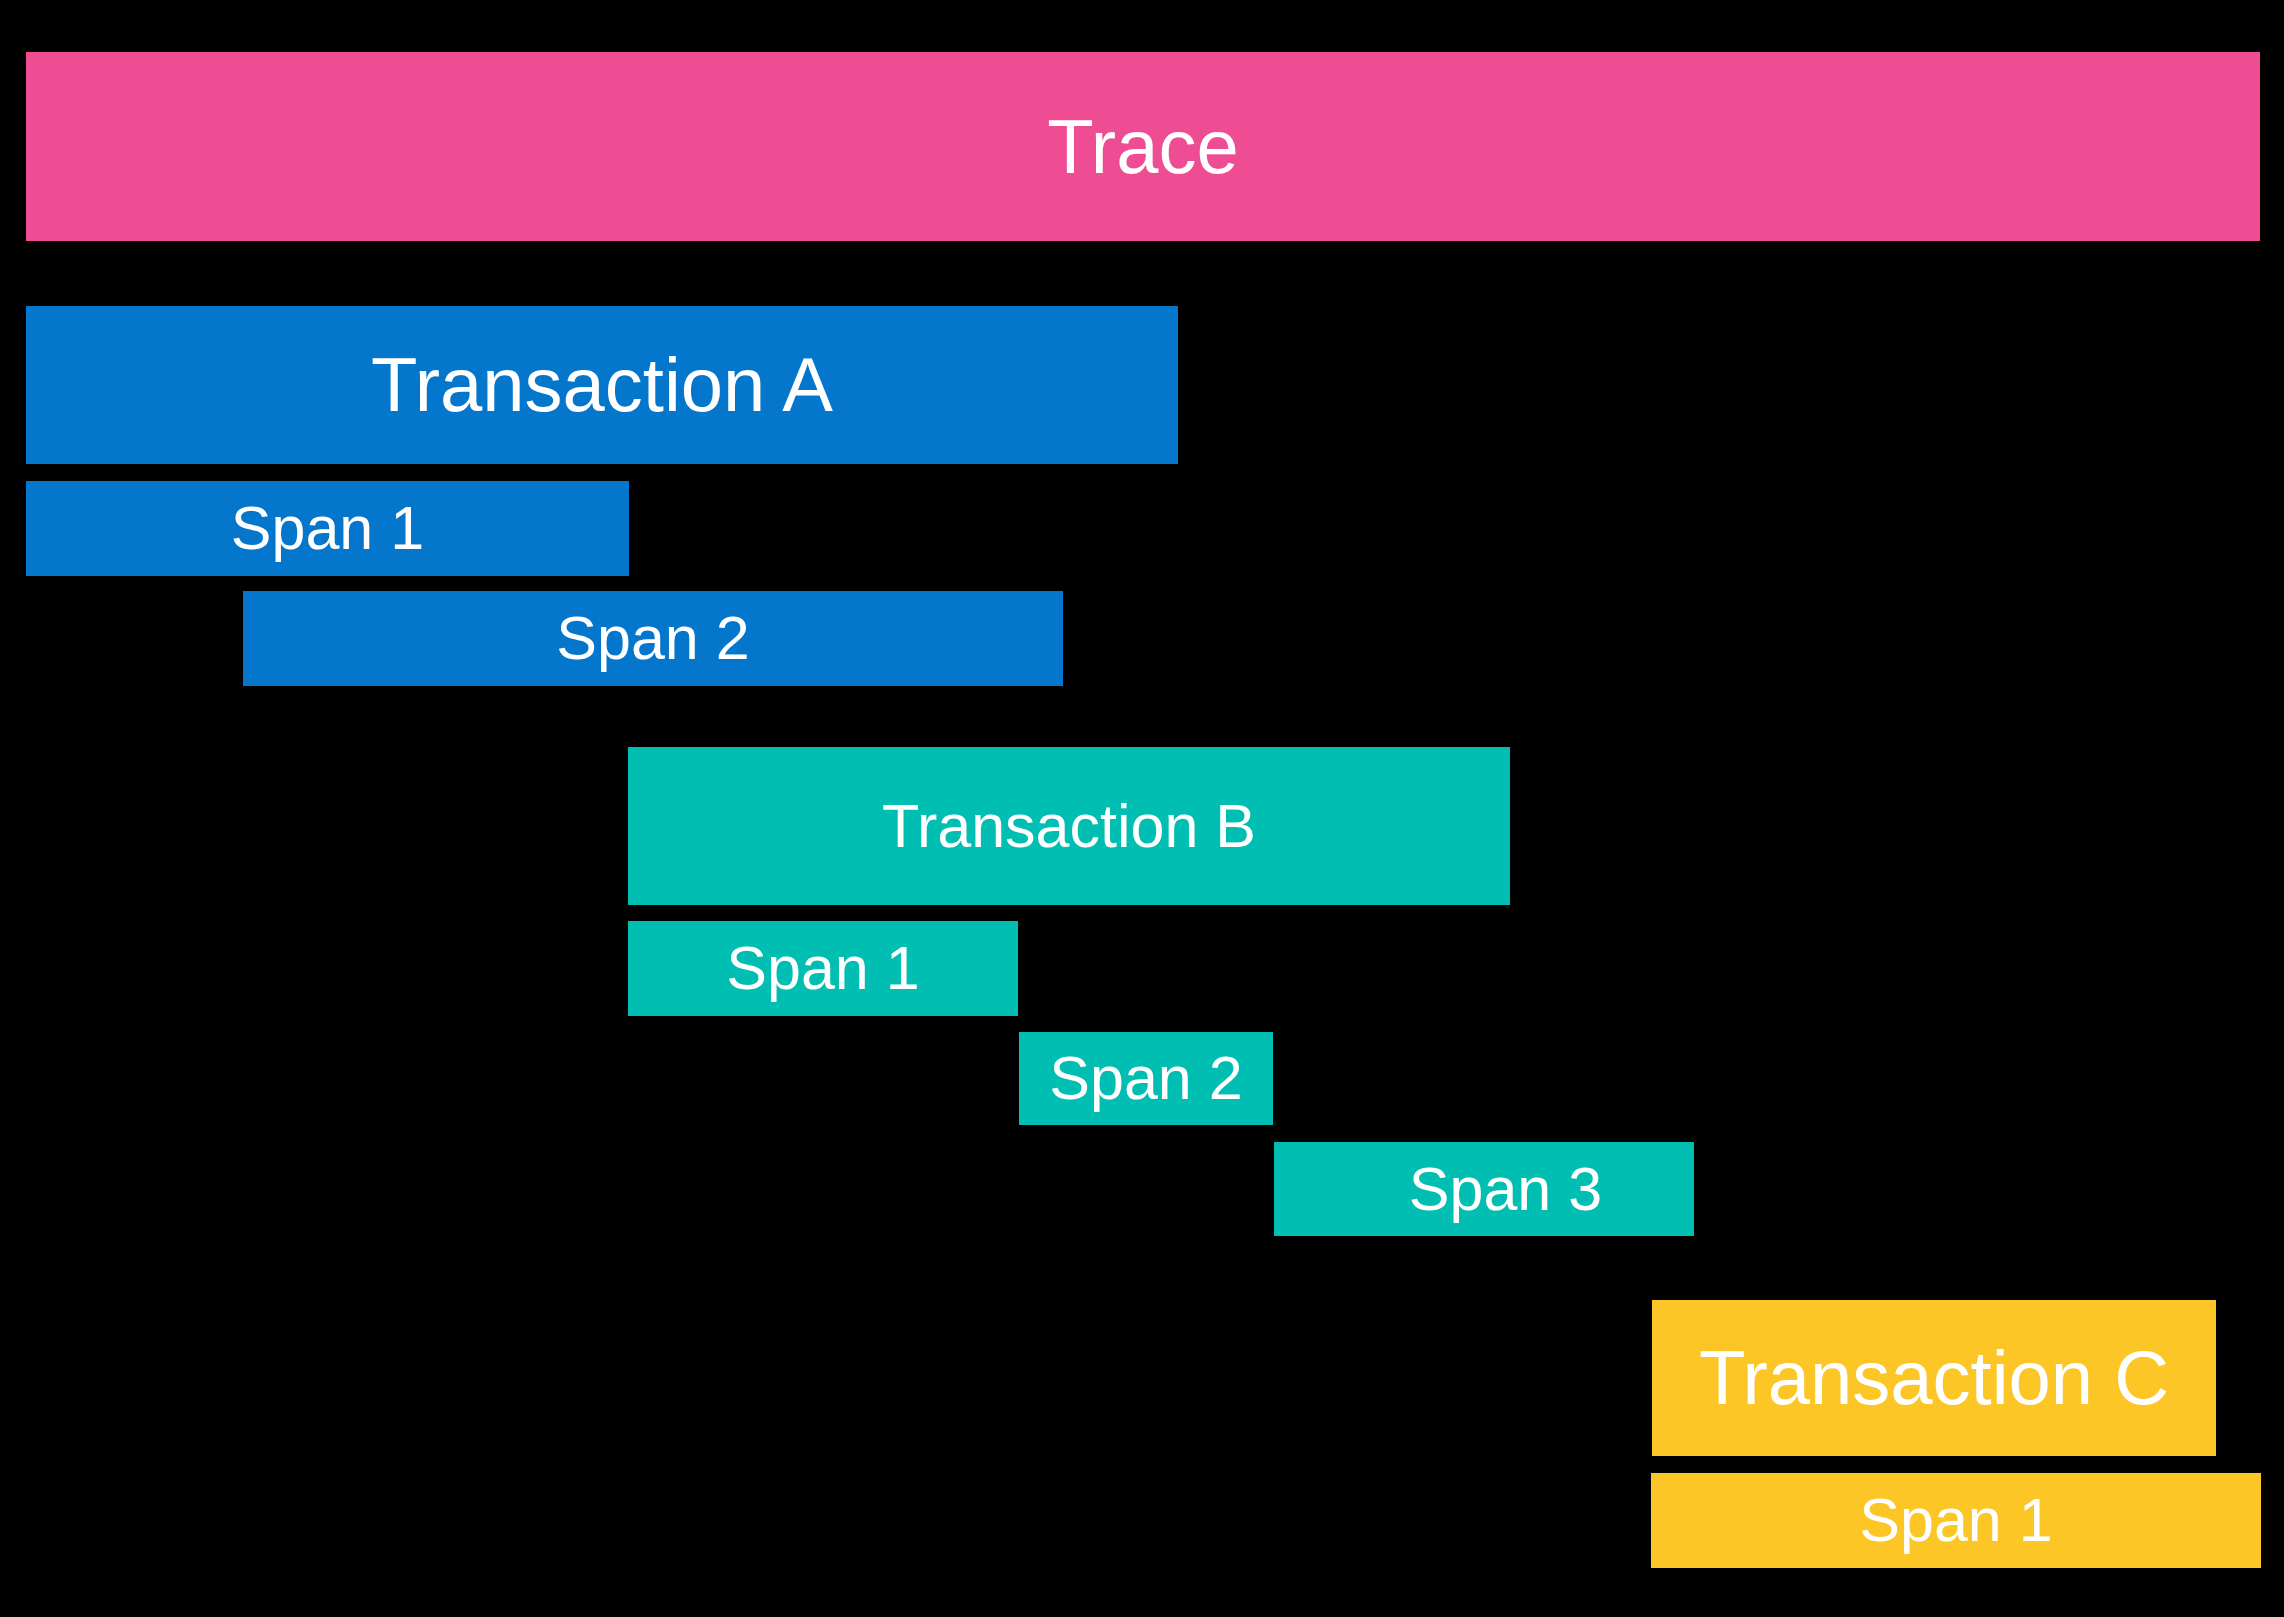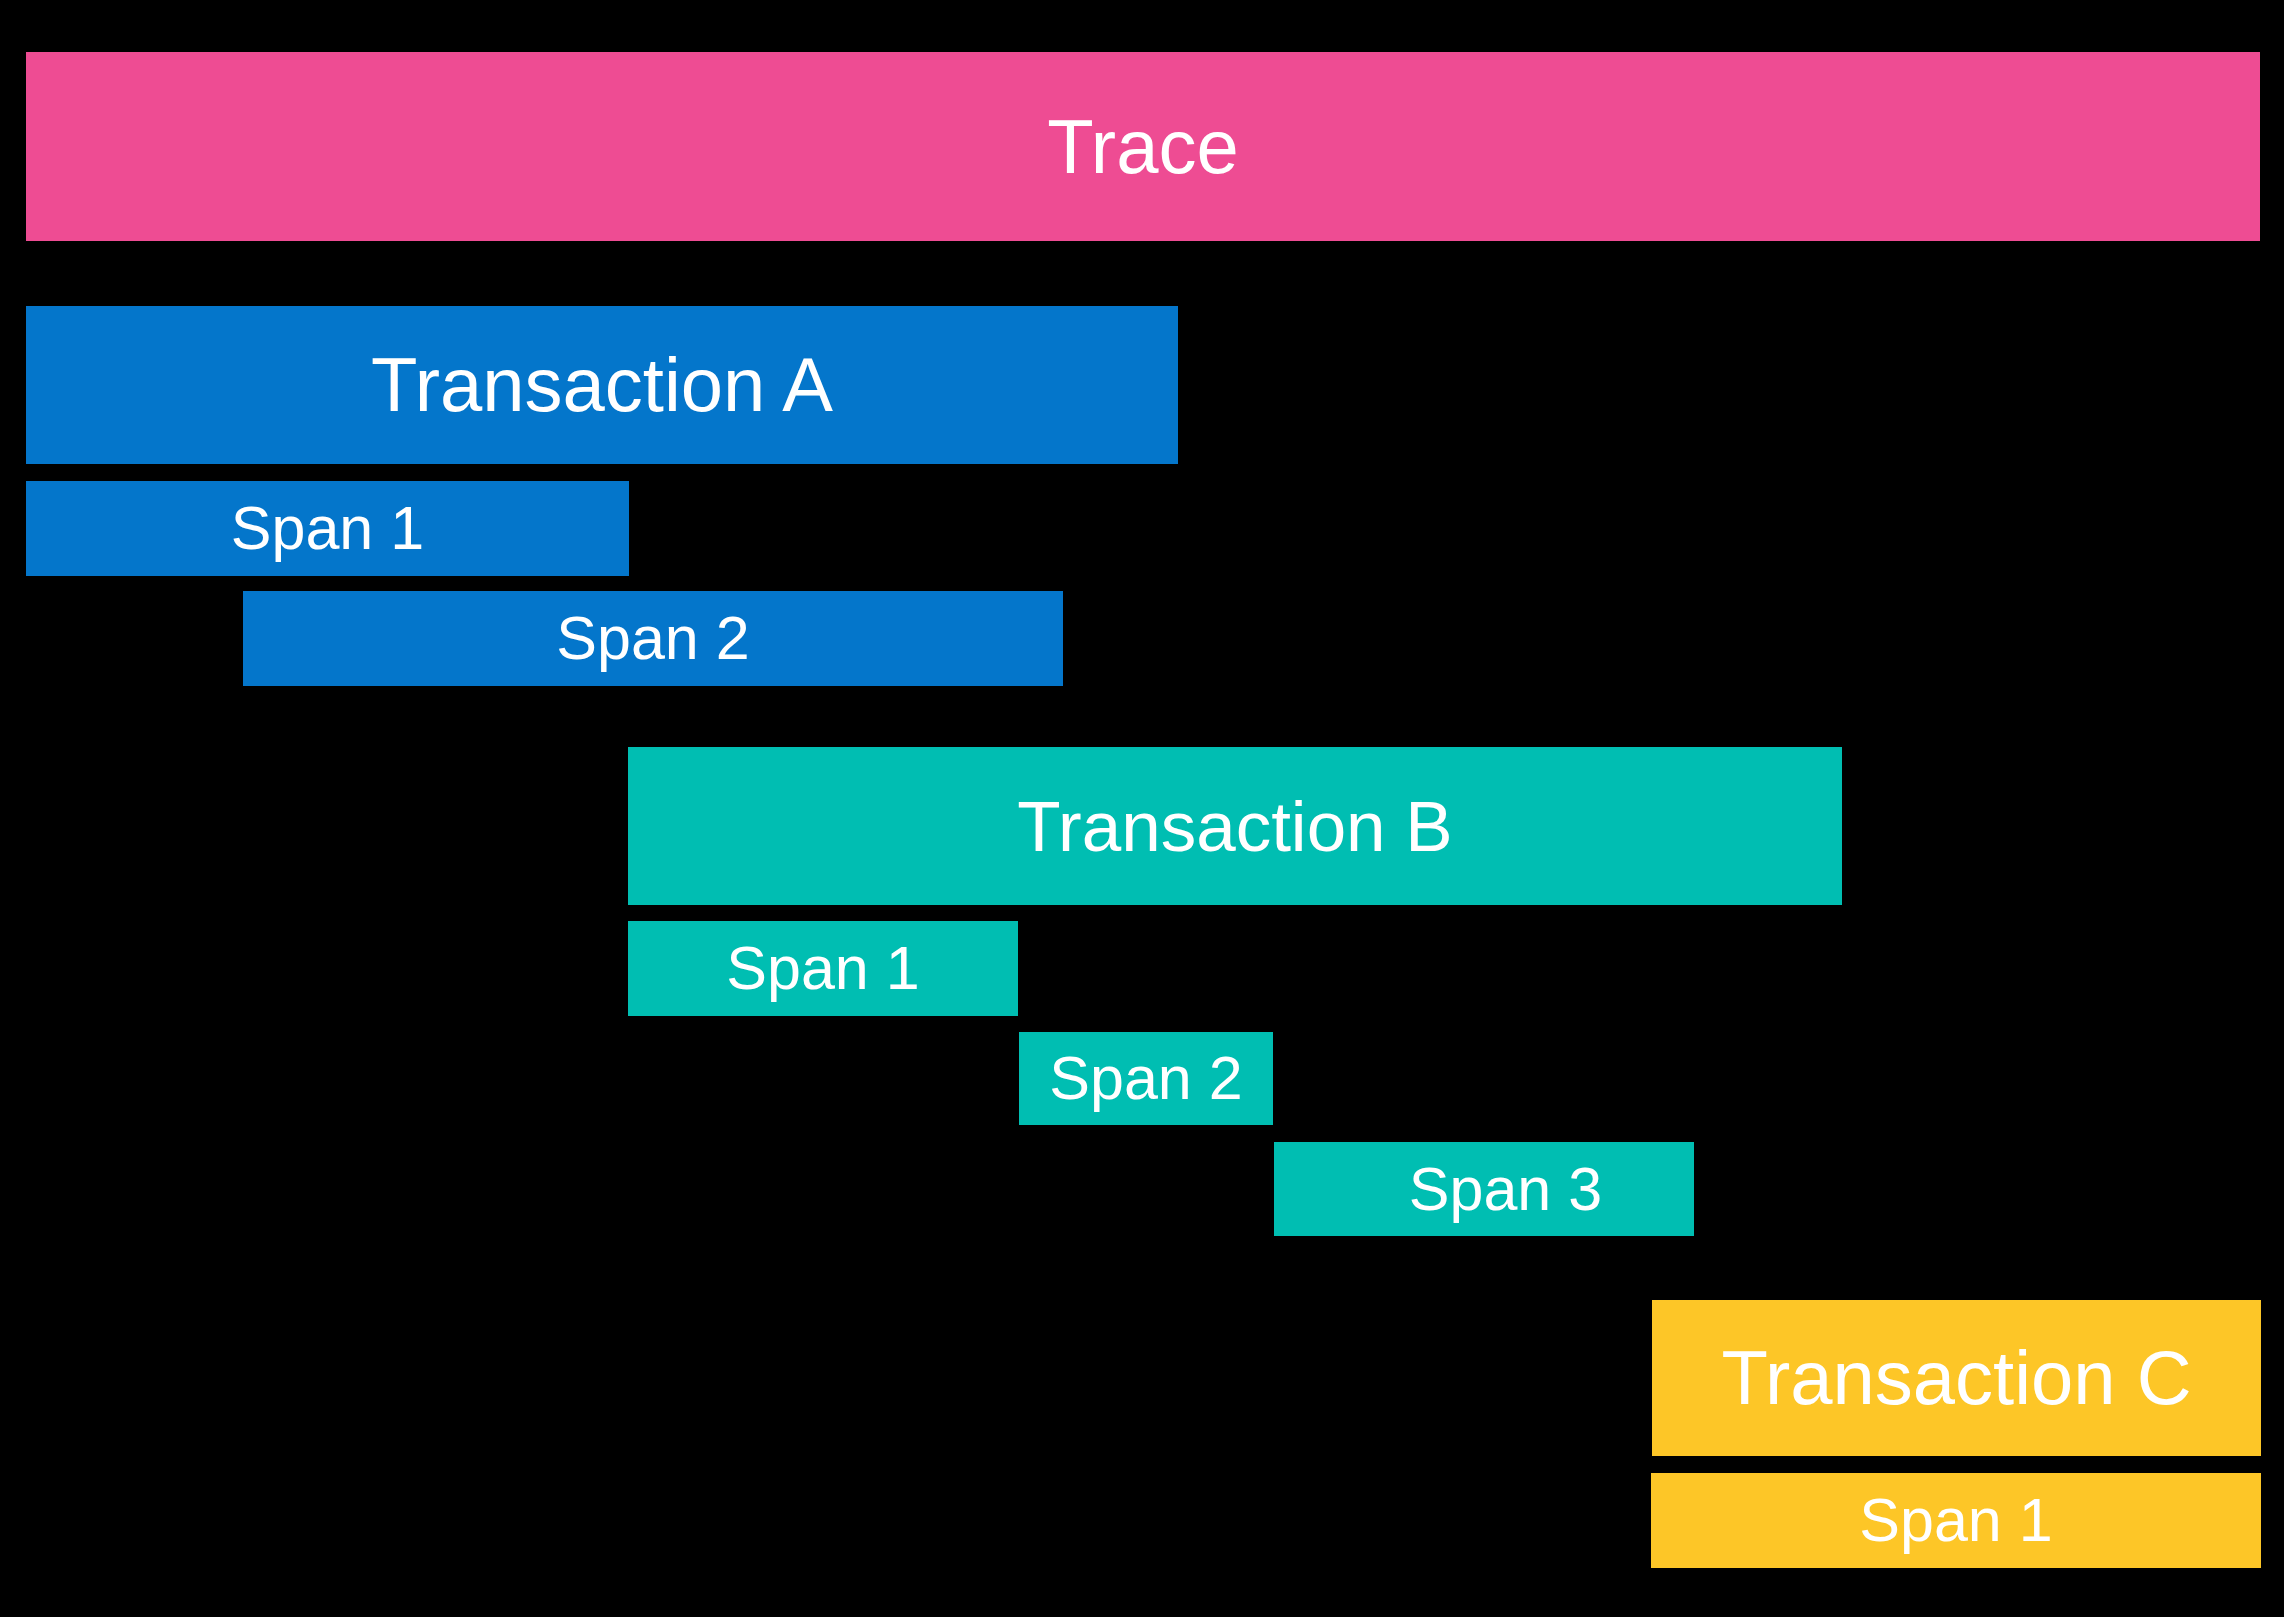--- a/index.html
+++ b/index.html
@@ -42,37 +42,37 @@
   </div>
 
   <div class="bar" style="left: 26px; top: 481px; width: 603px; height: 95px; background: rgb(4, 118, 203); font-size: 61px;">
     <span class="bar-label" style="color: rgb(255, 255, 255);">Span 1</span>
   </div>
 
   <div class="bar" style="left: 243px; top: 591px; width: 820px; height: 95px; background: rgb(4, 118, 203); font-size: 61px;">
     <span class="bar-label" style="color: rgb(255, 255, 255);">Span 2</span>
   </div>
 
-  <div class="bar" style="left: 628px; top: 747px; width: 1214px; height: 158px; background: rgb(0, 190, 178); font-size: 71px;">
+  <div class="bar" style="left: 628px; top: 747px; width: 882px; height: 158px; background: rgb(0, 190, 178); font-size: 61px;">
     <span class="bar-label" style="color: rgb(255, 255, 255);">Transaction B</span>
   </div>
 
   <div class="bar" style="left: 628px; top: 921px; width: 390px; height: 95px; background: rgb(0, 190, 178); font-size: 61px;">
     <span class="bar-label" style="color: rgb(255, 255, 255);">Span 1</span>
   </div>
 
   <div class="bar" style="left: 1019px; top: 1032px; width: 254px; height: 93px; background: rgb(0, 190, 178); font-size: 61px;">
     <span class="bar-label" style="color: rgb(255, 255, 255);">Span 2</span>
   </div>
 
   <div class="bar" style="left: 1274px; top: 1142px; width: 377px; height: 94px; background: rgb(0, 190, 178); font-size: 61px; padding-left: 43px;">
     <span class="bar-label" style="color: rgb(255, 255, 255);">Span 3</span>
   </div>
 
-  <div class="bar" style="left: 1652px; top: 1300px; width: 609px; height: 156px; background: rgb(253, 198, 39); font-size: 76px;">
+  <div class="bar" style="left: 1652px; top: 1300px; width: 564px; height: 156px; background: rgb(253, 198, 39); font-size: 76px;">
     <span class="bar-label" style="color: rgb(255, 255, 255);">Transaction C</span>
   </div>
 
   <div class="bar" style="left: 1651px; top: 1473px; width: 610px; height: 95px; background: rgb(253, 198, 39); font-size: 61px;">
     <span class="bar-label" style="color: rgb(255, 255, 255);">Span 1</span>
   </div>
 
 </div>
 
 

